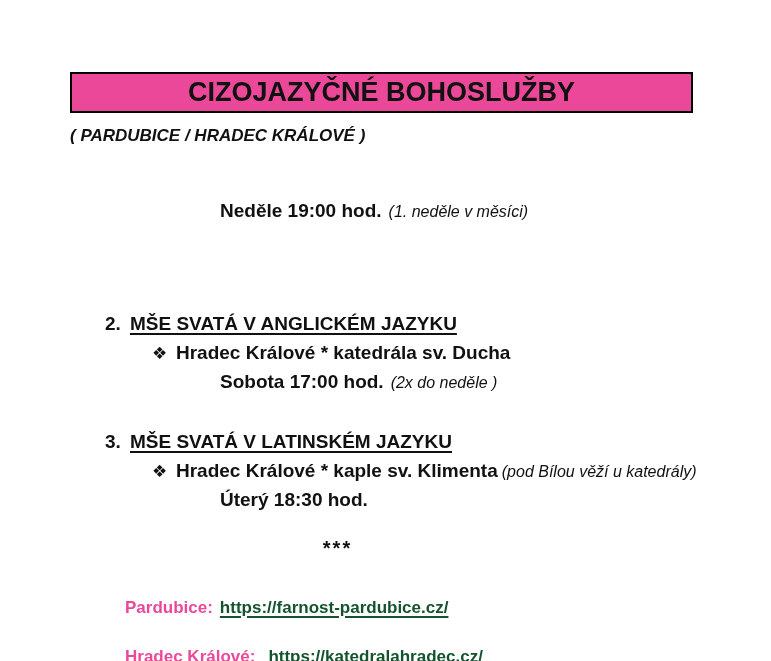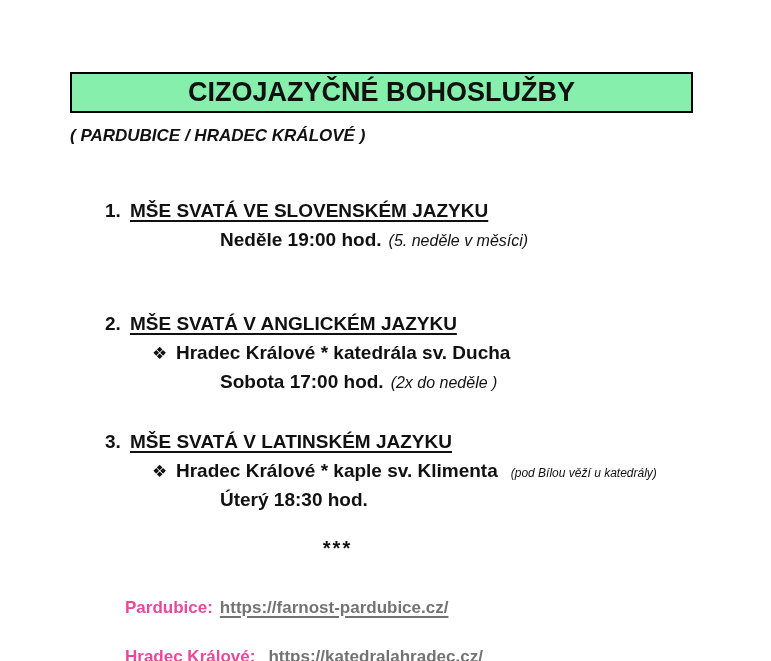--- a/index.html
+++ b/index.html
@@ -17,21 +17,21 @@
   }
 
   
   .title-box {
     position: absolute;
     left: 70px;
     top: 72px;
     width: 623px;
     height: 41px;
     box-sizing: border-box;
-    background: #86efac;
+    background: #ec4899;
     border: 2px solid #000000;
     display: flex;
     align-items: center;
     justify-content: center;
   }
   .title-box .title-text {
     font-size: 27px;
     font-weight: bold;
     letter-spacing: 0px;
   }
@@ -78,24 +78,24 @@
     padding-left: 47px;
     font-size: 19px;
     font-weight: bold;
   }
   .bullet-glyph {
     display: inline-block;
     width: 24px;
     font-size: 17px;
   }
   .location-note {
-    font-size: 12px;
+    font-size: 16px;
     font-style: italic;
     font-weight: normal;
-    margin-left: 13px;
+    margin-left: 4px;
   }
 
   .time-line {
     padding-left: 115px;
     font-size: 19px;
     font-weight: bold;
   }
   .time-note {
     font-size: 16px;
     font-style: italic;
@@ -124,42 +124,39 @@
     font-size: 17px;
     font-weight: bold;
     white-space: nowrap;
   }
   .link-line-1 { top: 596px; }
   .link-line-2 { top: 645px; }
   .link-label { color: #ec4899; }
   .gap-1 { margin-right: 7px; }
   .gap-2 { margin-right: 13px; }
   .url-link {
-    color: #737373;
+    color: #14532d;
     text-decoration: underline;
     text-decoration-thickness: 2px;
     text-underline-offset: 3px;
     cursor: pointer;
   }
 </style>
 </head>
 <body>
 
 <div class="title-box">
   <span class="title-text">CIZOJAZYČNÉ BOHOSLUŽBY</span>
 </div>
 
 <div class="subtitle">( PARDUBICE / HRADEC KRÁLOVÉ )</div>
 
 <div class="section sec-1">
-  <div class="line heading-line">
-    <span class="heading-num">1.</span><span class="heading-text">MŠE SVATÁ VE SLOVENSKÉM JAZYKU</span>
-  </div>
   <div class="line time-line">
-    <span>Neděle 19:00 hod.</span><span class="time-note hide-if-empty">(5. neděle v měsíci)</span>
+    <span>Neděle 19:00 hod.</span><span class="time-note hide-if-empty">(1. neděle v měsíci)</span>
   </div>
 </div>
 
 <div class="section sec-2">
   <div class="line heading-line">
     <span class="heading-num">2.</span><span class="heading-text">MŠE SVATÁ V ANGLICKÉM JAZYKU</span>
   </div>
   <div class="line bullet-line">
     <span class="bullet-glyph">❖</span><span>Hradec Králové * katedrála sv. Ducha</span>
   </div>

